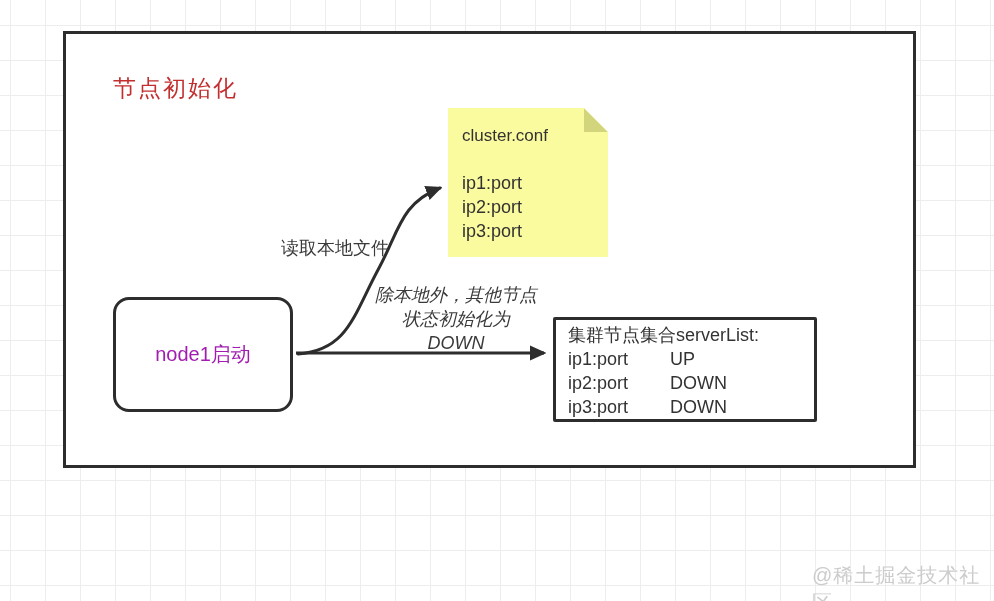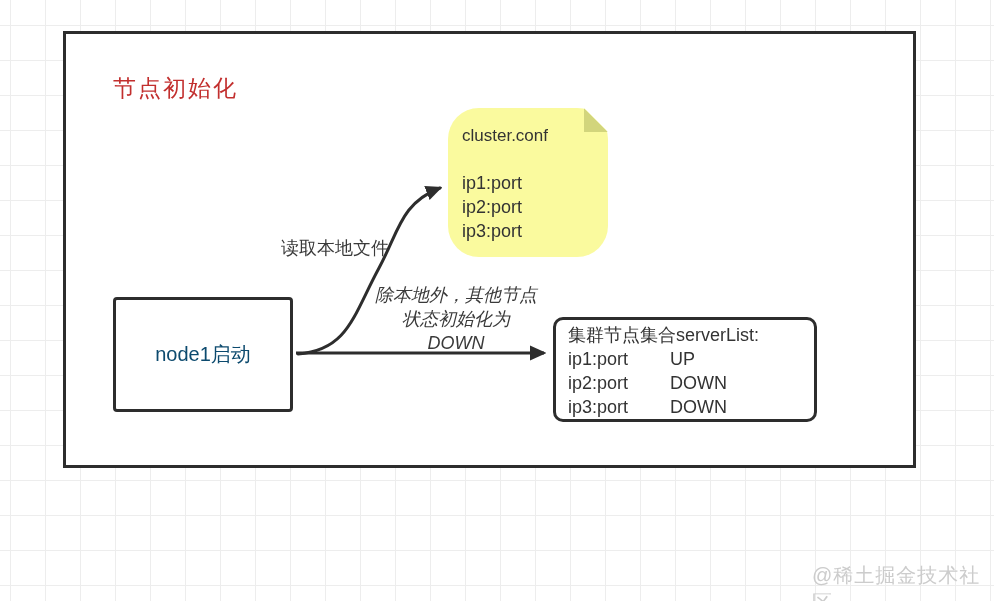--- a/index.html
+++ b/index.html
@@ -35,53 +35,52 @@
 
   
   .note {
     position: absolute;
     left: 448px; top: 108px;
     width: 160px; height: 149px;
     background: #fafa9e;
     clip-path: polygon(0 0, calc(100% - 24px) 0, 100% 24px, 100% 100%, 0 100%);
     font-size: 17px;
     color: #333333;
-    border-radius: 31px;
   }
   .note-fold {
     position: absolute;
     top: 0; right: 0;
     width: 24px; height: 24px;
     background: #d2d57c;
     clip-path: polygon(0 0, 100% 100%, 0 100%);
   }
   .note-title { margin: 18px 0 0 14px; font-size: 17px; }
   .note-lines { margin: 25px 0 0 14px; font-size: 18px; line-height: 24px; }
 
   
   .node-box {
     position: absolute;
     left: 113px; top: 297px;
     width: 180px; height: 115px;
     background: #ffffff;
     border: 3px solid #2d2d2d;
-    border-radius: 4px;
+    border-radius: 16px;
     display: flex; align-items: center; justify-content: center;
     font-size: 20px;
-    color: #0c4a6e;
+    color: #a21caf;
   }
 
   
   .server-box {
     position: absolute;
     left: 553px; top: 317px;
     width: 264px; height: 105px;
     background: #ffffff;
     border: 3px solid #2d2d2d;
-    border-radius: 10px;
+    border-radius: 2px;
     padding: 3px 0 0 12px;
     font-size: 18px;
     line-height: 24px;
     color: #333333;
   }
   .server-row { display: flex; }
   .server-row .ep { width: 102px; }
 
   
   .lbl-read {

